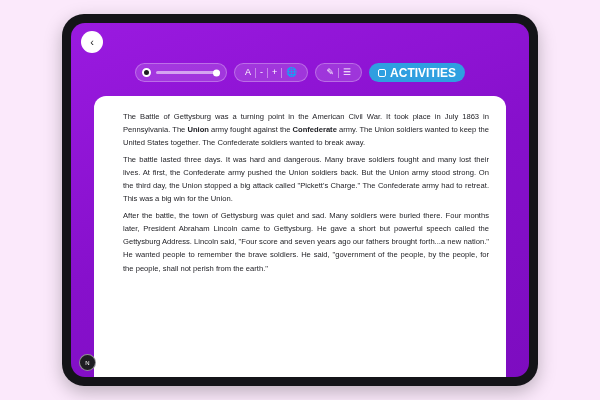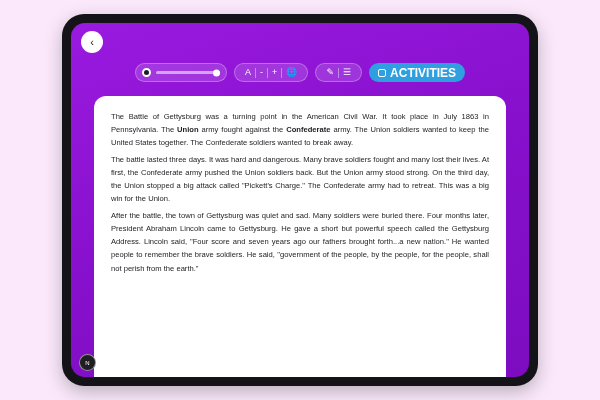--- a/index.html
+++ b/index.html
@@ -170,21 +170,21 @@
     border-radius: 12px 12px 0 0;
     padding: 14px 17px 10px 17px;
     box-sizing: border-box;
     overflow: hidden;
     color: #1d1d22;
     font-size: 7.6px;
     line-height: 1.72;
     text-align: justify;
   }
   .doc p {
-    margin: 0 0 4px 0;
+    margin: 0 0 4px 12px;
   }
   .doc b {
     font-weight: bold;
   }
 
   
   .corner-badge {
     position: absolute;
     left: 8px;
     bottom: 6px;

